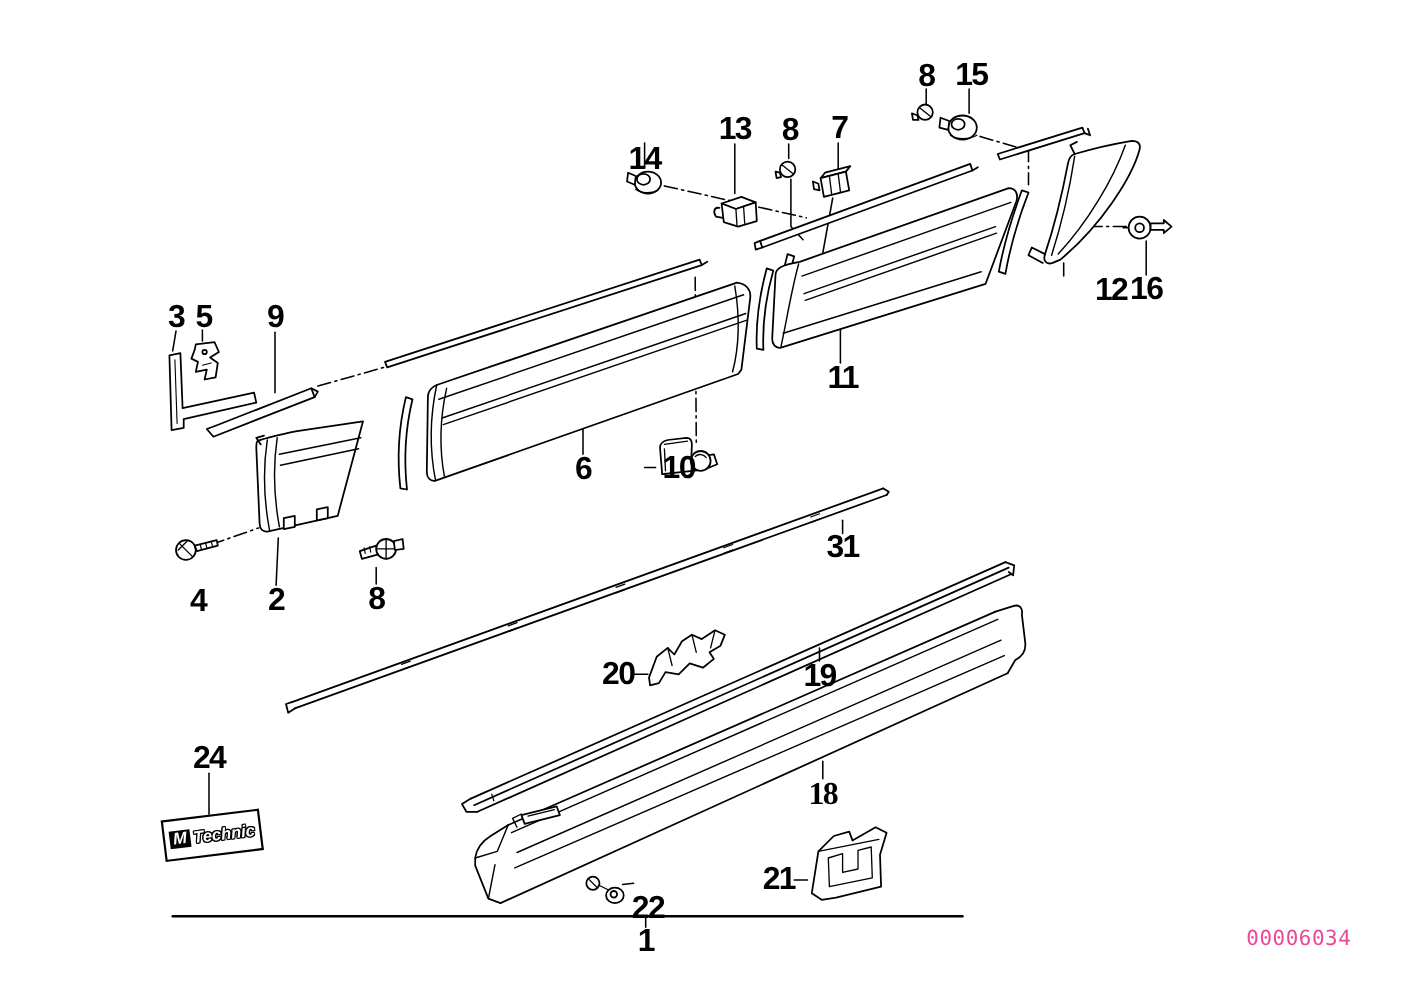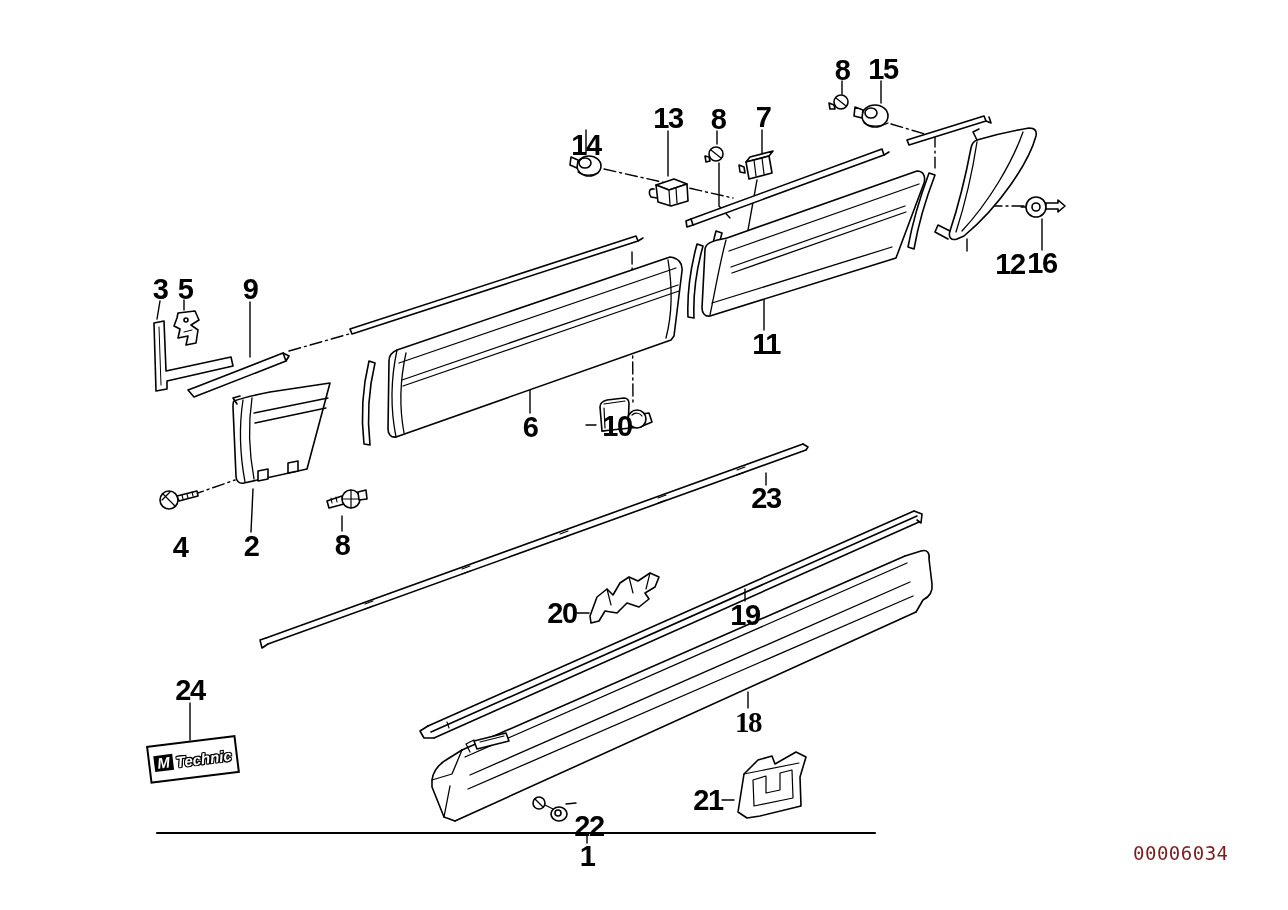--- a/index.html
+++ b/index.html
@@ -21,21 +21,21 @@
     display:flex;align-items:center;justify-content:center;gap:3px;
     font-family:"Liberation Sans",sans-serif;font-weight:bold;font-style:italic;font-size:15px;
   }
   #badge .m-chip{background:#000;color:#fff;padding:0 3px;line-height:1.1;}
   #badge .outline-text{
     color:#fff;
     text-shadow:1px 0 #000,-1px 0 #000,0 1px #000,0 -1px #000,1px 1px #000,-1px -1px #000,1px -1px #000,-1px 1px #000;
   }
   #doc-number{
     position:absolute;left:1133px;top:842px;
-    font-family:"DejaVu Sans Mono",monospace;font-size:19px;color:#7f1d1d;letter-spacing:0.5px;
+    font-family:"DejaVu Sans Mono",monospace;font-size:19px;color:#ec4899;letter-spacing:0.5px;
   }
   svg path,svg line,svg ellipse,svg circle,svg polyline{vector-effect:none;}
 </style>
 </head>
 <body>
 
 <div id="canvas">
 
   <svg id="lineart" width="1288" height="910" viewBox="0 0 1288 910" fill="none" stroke="#000" stroke-width="1.6" stroke-linecap="round" stroke-linejoin="round">
 
@@ -282,21 +282,21 @@
       <div class="part-label" style="left: 668px; top: 118px;">13</div>
       <div class="part-label" style="left: 586px; top: 117px; margin-top: 28px;">14</div>
       <div class="part-label" style="left: 883px; top: 69px;">15</div>
       <div class="part-label" style="left: 1042px; top: 263px;">16</div>
       <div class="part-label" style="left: 342px; top: 545px;">8</div>
       <div class="part-label" style="left: 748px; top: 722px; font-family: Liberation Serif, serif;">18</div>
       <div class="part-label" style="left: 745px; top: 615px;">19</div>
       <div class="part-label" style="left: 562px; top: 613px;">20</div>
       <div class="part-label" style="left: 708px; top: 800px;">21</div>
       <div class="part-label" style="left: 589px; top: 802px; margin-top: 24px;">22</div>
-      <div class="part-label" style="left: 766px; top: 498px;">23</div>
+      <div class="part-label" style="left: 766px; top: 498px;">31</div>
       <div class="part-label" style="left: 190px; top: 690px;">24</div>
     </div>
 
   <div id="badge">
     <span class="m-chip">M</span>
     <span class="outline-text">Technic</span>
   </div>
 
   <div id="doc-number">00006034</div>
 

